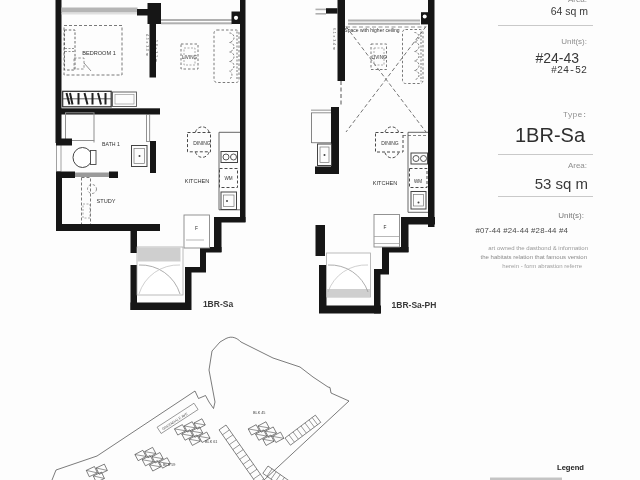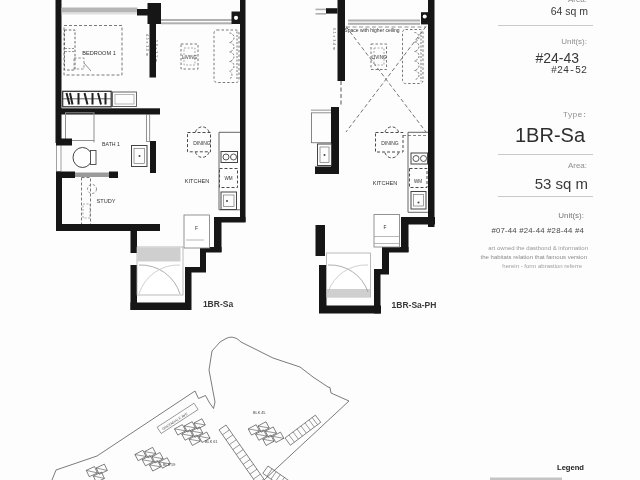--- a/index.html
+++ b/index.html
@@ -412,21 +412,21 @@
 <div style="position:absolute;left:498px;top:154px;width:95px;height:1px;background:#c9c9c9;"></div>
 
 <div class="sb" style="right:53px;top:161px;font-size:8px;color:#8e8e8e;">Area:</div>
 
 <div class="sb" style="right:52px;top:175px;font-size:15px;color:#3a3a3a;padding-left:30px;">53 sq m</div>
 
 <div style="position:absolute;left:498px;top:196px;width:95px;height:1px;background:#c9c9c9;"></div>
 
 <div class="sb" style="right:56px;top:211px;font-size:8px;color:#777;filter:blur(0.5px);">Unit(s):</div>
 
-<div class="sb" style="right:56px;top:226px;font-size:7.8px;color:#4a4a4a;filter:blur(0.6px);letter-spacing:0.2px;">#07-44 #24-44 #28-44 #4</div>
+<div class="sb" style="right:72px;top:226px;font-size:7.8px;color:#4a4a4a;filter:blur(0.6px);letter-spacing:0.2px;">#07-44 #24-44 #28-44 #4</div>
 
 <div class="sb" style="right:52px;top:245px;font-size:6px;color:#999;filter:blur(0.7px);">art owned the dastbond &amp; information</div>
 
 <div class="sb" style="right:53px;top:254px;font-size:6px;color:#8a8a8a;filter:blur(0.7px);">the habitats relation that famous version</div>
 
 <div class="sb" style="right:58px;top:263px;font-size:6px;color:#a0a0a0;filter:blur(0.7px);">herein - form abrastion referre</div>
 </div>
 </div>
 
 </body></html>

